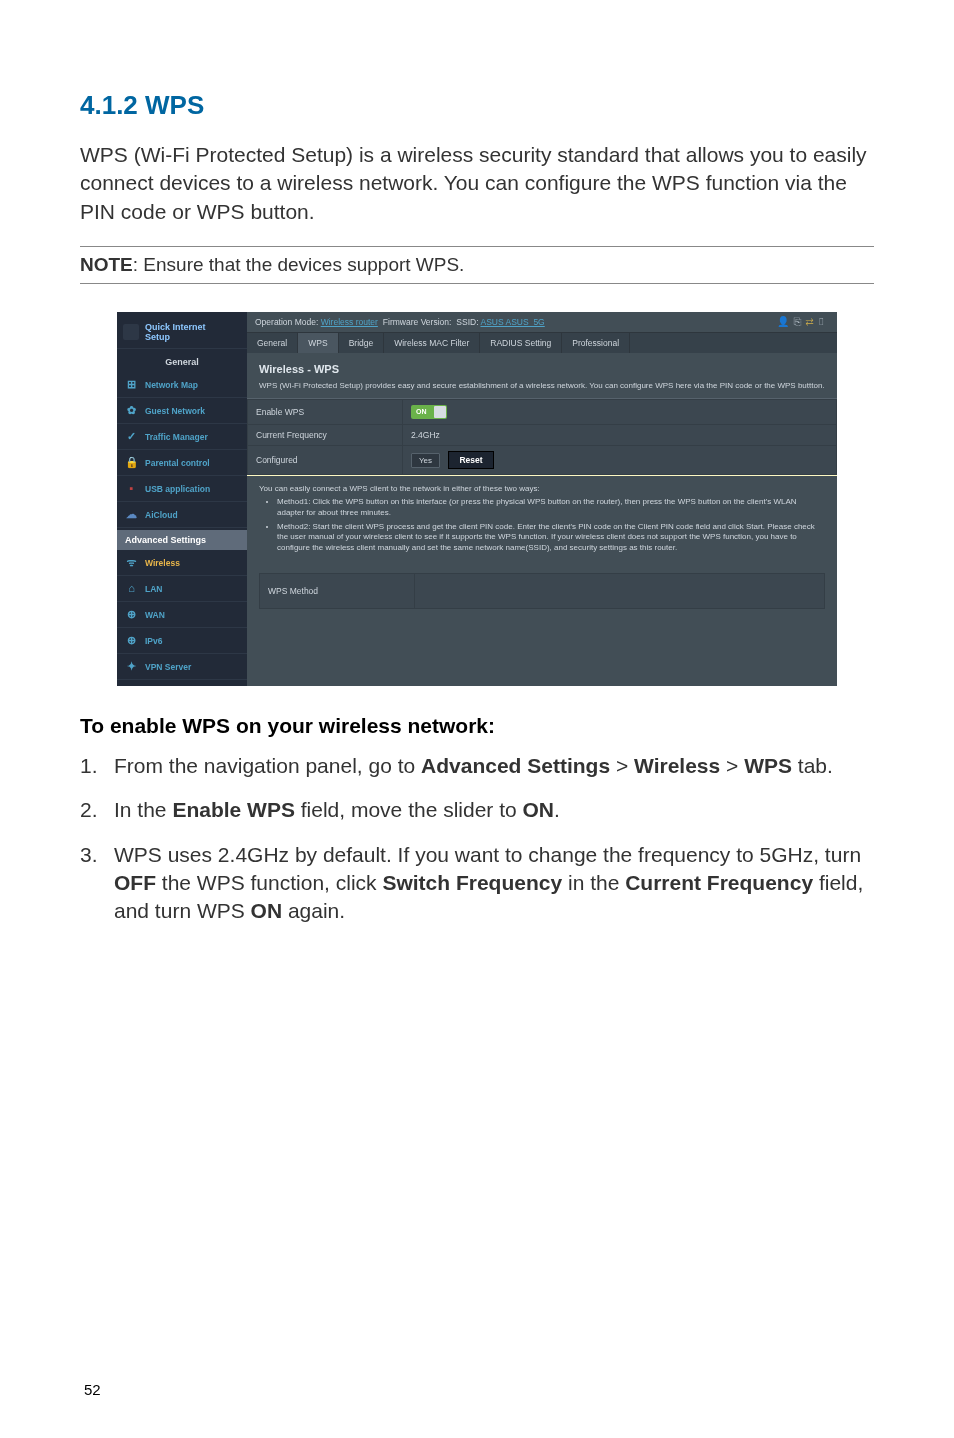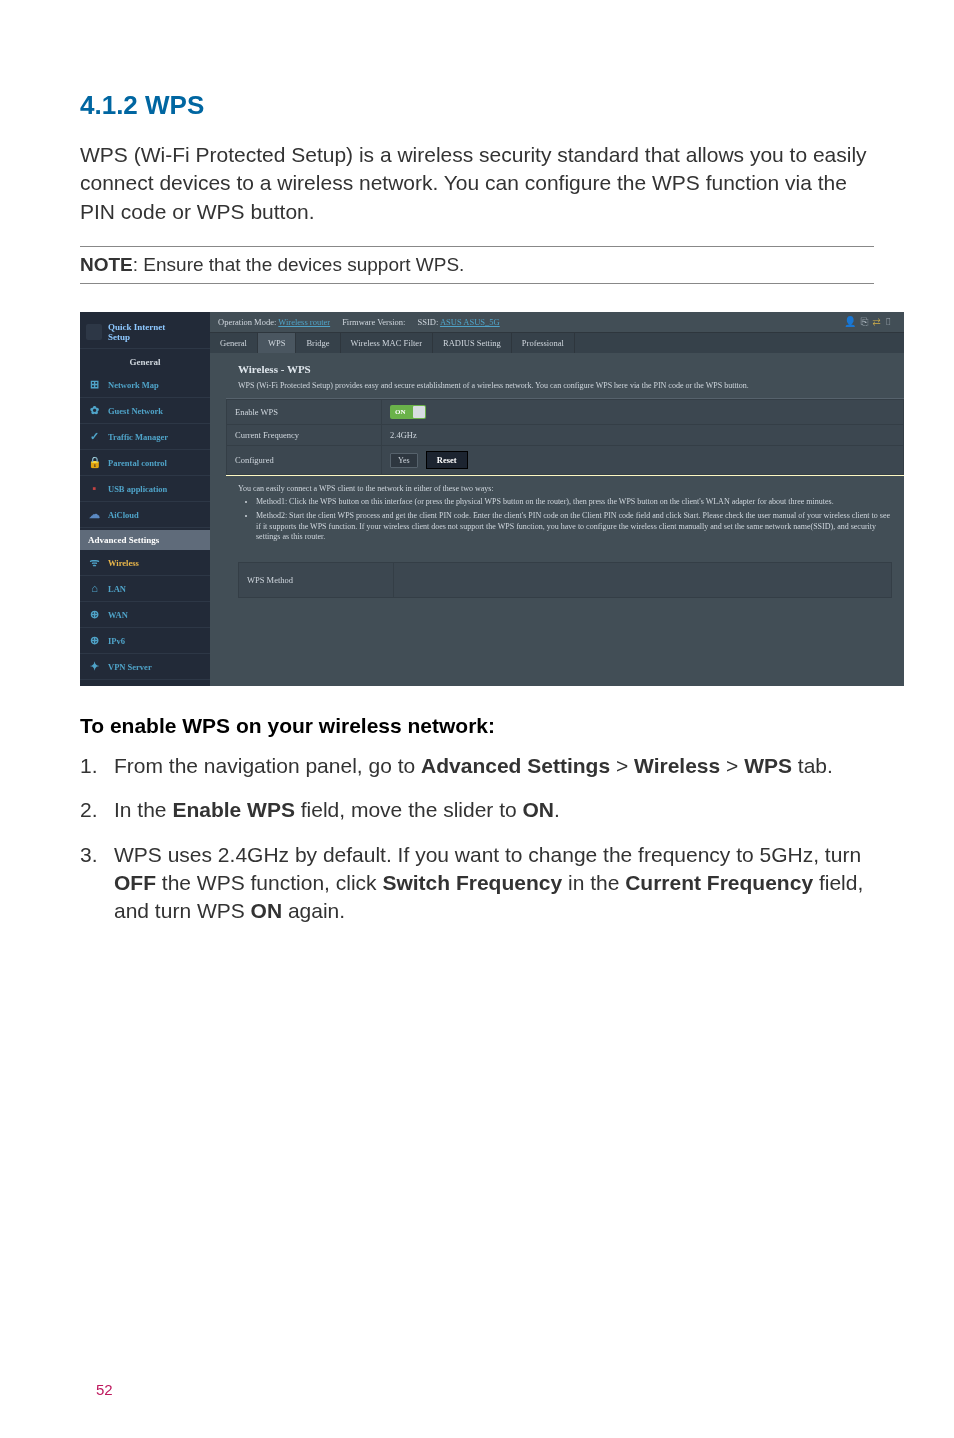--- a/index.html
+++ b/index.html
@@ -26,26 +26,26 @@
     border-top: 1px solid #888;
     border-bottom: 1px solid #888;
     padding: 7px 0;
     font-size: 19px;
     margin-bottom: 28px;
   }
   .note-box strong { font-weight: 700; }
 
   
   .router-ui {
-    width: 824px;
+    width: 720px;
     margin: 0 auto 28px auto;
     background: #1c2430;
     color: #cfd6dd;
     font-size: 9px;
-    font-family: Liberation Serif, serif;
+    font-family: Liberation Sans, sans-serif;
     display: flex;
   }
   .sidebar {
     width: 130px;
     background: #222a38;
     padding: 4px 0 6px 0;
   }
   .qis {
     display: flex; align-items: center; gap: 6px;
     padding: 6px 8px 6px 6px;
@@ -86,41 +86,40 @@
     background: #424e56;
     padding: 0;
   }
   .topbar {
     display: flex; align-items: center; justify-content: space-between;
     padding: 4px 8px;
     background: #424e56;
     font-size: 8.5px;
     border-bottom: 1px solid #2e363d;
   }
-  .topbar .left { display: flex; gap: 12px; }
+  .topbar .left { display: flex; gap: 5px; }
   .topbar a { color: #4fa3c8; text-decoration: underline; }
   .topbar .icons { color: #aab4bd; letter-spacing: 4px; font-size: 10px; }
   .yellow-icon { color: #d6b24a; }
 
   .tabs {
     display: flex;
     background: #36414a;
   }
   .tab {
     padding: 5px 10px;
     font-size: 8.5px;
     color: #cfd6dd;
     border-right: 1px solid #2e363d;
   }
   .tab.active { background: #4a5660; }
 
   .content {
     padding: 0;
     background: #424e56;
-    margin-left: 16px;
   }
   .page-title {
     color: #dfe6ec; font-size: 11px; font-weight: bold;
     padding: 10px 12px 2px 12px;
   }
   .page-desc {
     color: #cfd6dd; font-size: 8px; padding: 4px 12px 8px 12px;
     border-bottom: 1px solid #56626c;
   }
   .settings-table { width: 100%; border-collapse: collapse; }
@@ -181,22 +180,22 @@
   .steps { padding-left: 0; list-style: none; counter-reset: step; }
   .step {
     font-size: 21px; line-height: 1.35; color: #333;
     display: flex; gap: 10px;
     margin-bottom: 16px;
   }
   .step .num { min-width: 24px; }
   b { font-weight: 700; }
 
   .page-num {
-    position: fixed; bottom: 40px; left: 96px;
-    font-size: 15px; color: #be185d;
+    position: fixed; bottom: 40px; left: 84px;
+    font-size: 15px; color: #000000;
   }
 </style>
 </head>
 <body>
 
 <h2 class="section-heading">
   <span>4.1.2</span>
   <span>WPS</span>
 </h2>
 

